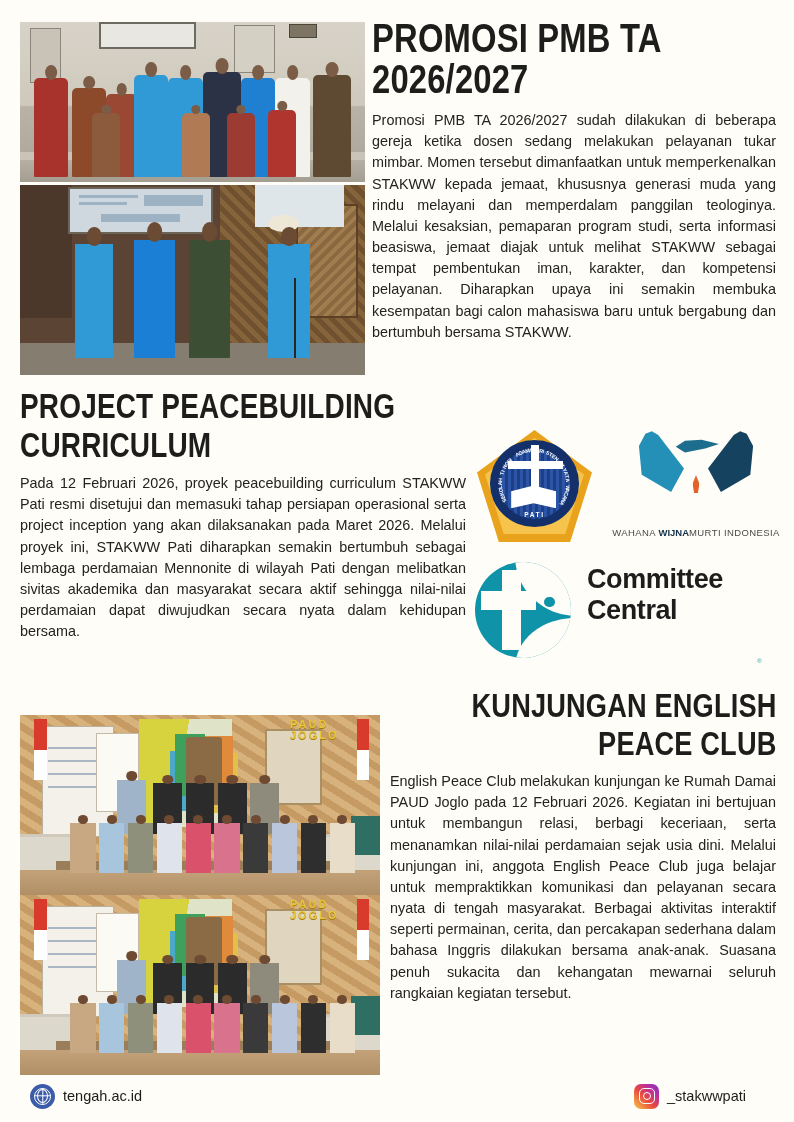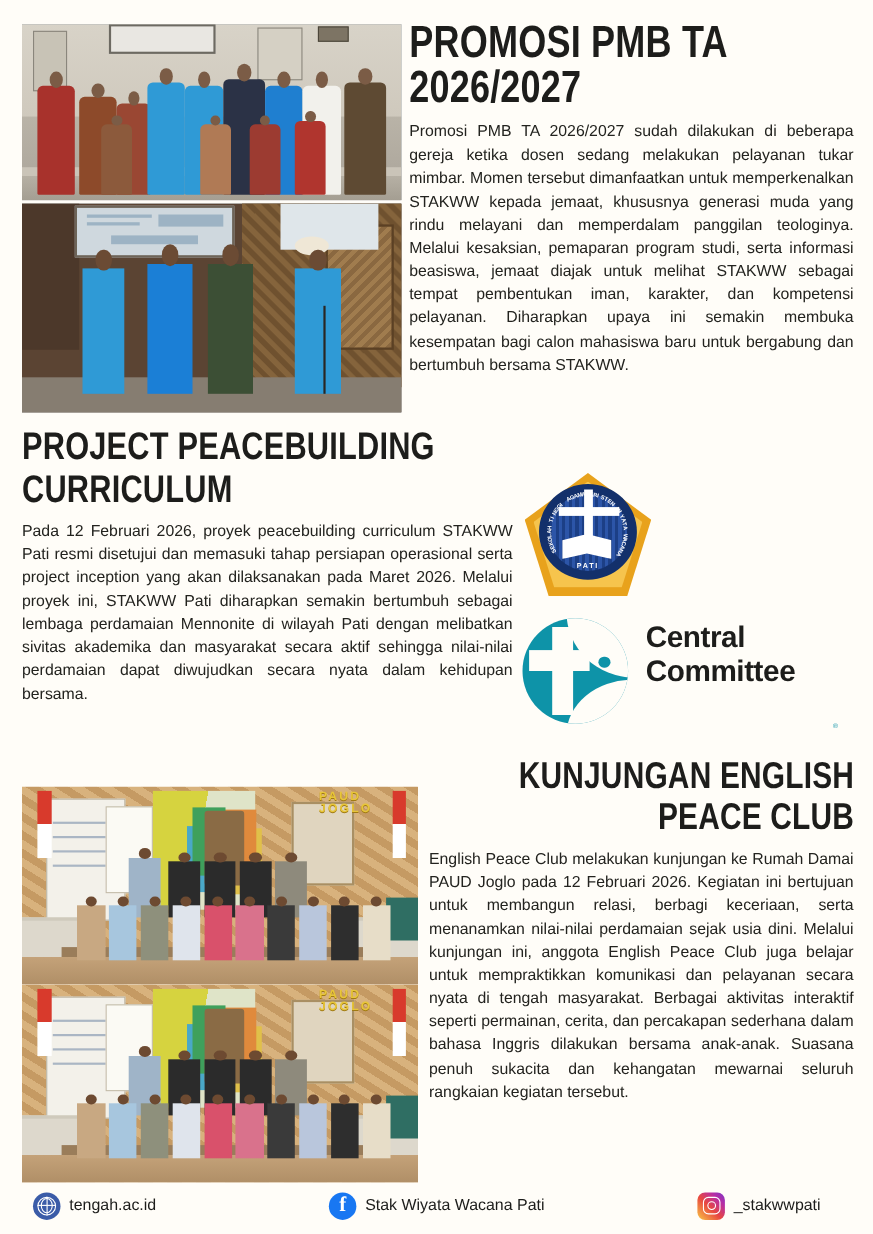--- a/index.html
+++ b/index.html
@@ -317,33 +317,47 @@
           <span style="transform: translate(36.6222px, 5.27415px) rotate(98.1951deg);">A</span>
           <span style="transform: translate(35.878px, 9.04278px) rotate(104.146deg);">C</span>
           <span style="transform: translate(34.747px, 12.7139px) rotate(110.098deg);">A</span>
           <span style="transform: translate(33.2416px, 16.248px) rotate(116.049deg);">N</span>
           <span style="transform: translate(31.3778px, 19.607px) rotate(122deg);">A</span>
         </div>
       <div class="pati">PATI</div>
     </div>
   </div>
 
+  <div class="logo-wijna">
+    <div class="wj-wrap">
+      <div class="wing wingL"></div>
+      <div class="wing wingR"></div>
+      <div class="birdhead"></div>
+      <div class="flame">
+          <i></i>
+        </div>
+    </div>
+    <div class="wj-caption">
+      <span>WAHANA</span>
+      <b>WIJNA</b><span>MURTI INDONESIA</span>
+    </div>
+  </div>
 
   <div class="logo-mcc">
     <div class="mcc-mark">
       <div class="mcc-swoop"></div>
       <div class="mcc-swoop2"></div>
       <div class="mcc-cross-v"></div>
       <div class="mcc-cross-h"></div>
       <div class="mcc-dot"></div>
     </div>
     <div class="mcc-r">®</div>
     <div class="mcc-words">
+      <div>Committee</div>
       <div>Central</div>
-      <div>Committee</div>
     </div>
   </div>
 
   <div style="position:absolute;left:390px;top:688px;width:386px;text-align:right;">
     <div class="headline right" style="font-size:34px;width:125%;margin-left:-25%;">KUNJUNGAN ENGLISH</div>
     <div class="headline right" style="font-size:34px;width:125%;margin-left:-25%;margin-top:4px;">PEACE CLUB</div>
     <div class="body" style="margin-top:11px;">English Peace Club melakukan kunjungan ke Rumah Damai PAUD Joglo pada 12 Februari 2026. Kegiatan ini bertujuan untuk membangun relasi, berbagi keceriaan, serta menanamkan nilai-nilai perdamaian sejak usia dini. Melalui kunjungan ini, anggota English Peace Club juga belajar untuk mempraktikkan komunikasi dan pelayanan secara nyata di tengah masyarakat. Berbagai aktivitas interaktif seperti permainan, cerita, dan percakapan sederhana dalam bahasa Inggris dilakukan bersama anak-anak. Suasana penuh sukacita dan kehangatan mewarnai seluruh rangkaian kegiatan tersebut.</div>
   </div>
 
   <div class="paud p3">
@@ -421,24 +435,20 @@
   </div>
 
   <div class="footer">
     <div class="fitem f1">
       <span class="ic ic-globe">
           <i></i>
           <u></u>
         </span>
       <span>tengah.ac.id</span>
     </div>
-    <div class="fitem f2">
-      <span class="ic ic-fb"></span>
-      <span>Stak Wiyata Wacana Pati</span>
-    </div>
     <div class="fitem f3">
       <span class="ic ic-ig">
           <i></i>
           <u></u>
         </span>
       <span>_stakwwpati</span>
     </div>
   </div>
 
 </div>

